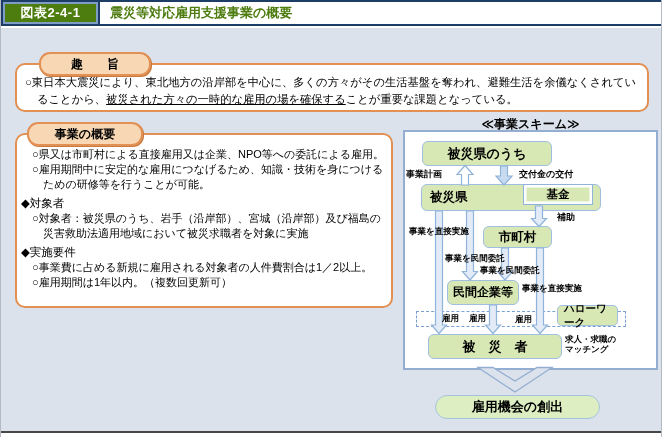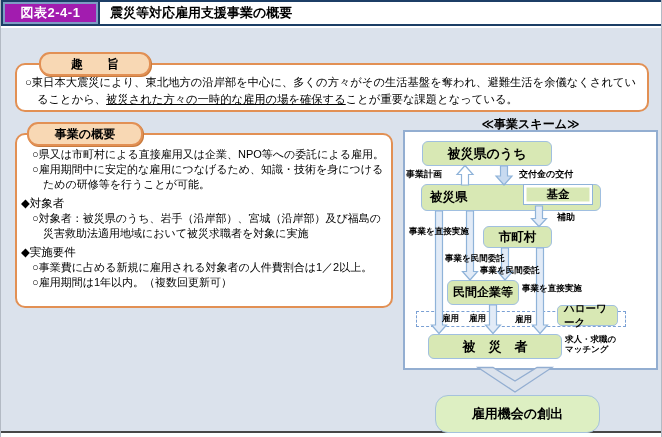--- a/index.html
+++ b/index.html
@@ -12,27 +12,27 @@
   
   .hdr {
     position:absolute; left:0; top:0; width:662px; height:26px;
     background:#ffffff; border:2px solid #1c3e66; display:flex; align-items:stretch;
   }
   .hdr-seg {
     width:97px; background:#7e9cc4; border-right:2px solid #1c3e66;
     display:flex; align-items:center; justify-content:center; padding:2px;
   }
   .hdr-tag {
-    background:#a21caf; color:#ffffff; font-weight:bold; font-size:13px;
+    background:#4d7c0f; color:#ffffff; font-weight:bold; font-size:13px;
     width:100%; height:100%; display:flex; align-items:center; justify-content:center;
     letter-spacing:0.5px;
   }
   .hdr-title {
     flex:1; display:flex; align-items:center; padding-left:10px;
-    font-weight:bold; font-size:13px; color:#000000;
+    font-weight:bold; font-size:13px; color:#4d7c0f;
   }
   
   .content-bg { position:absolute; left:0; top:28px; width:662px; height:403px; background:#dbe2ec; }
   .bottom-line { position:absolute; left:0; top:431px; width:662px; height:2px; background:#474747; }
   
   .sec-box {
     position:absolute; background:#ffffff; border:2px solid #e29054; border-radius:10px;
   }
   .sec-tab {
     position:absolute; background:#f8d8b4; border:2px solid #e29054; border-radius:11px;
@@ -68,21 +68,21 @@
   .n-fund {
     position:absolute; left:522px; top:184px; width:70px; height:21px; z-index:4;
     background:#d8e8b4; border:1px solid #8fb3d9; box-shadow:inset 0 0 0 2.5px #ffffff;
     display:flex; align-items:center; justify-content:center; font-weight:bold; font-size:11.5px;
   }
   .n-muni { left:482px; top:226px; width:69px; height:22px; font-size:12.5px; }
   .n-priv { left:446px; top:280px; width:72px; height:25px; font-size:12px; }
   .n-hellowork { left:556px; top:305px; width:61px; height:21px; font-size:10.5px; border-radius:5px;padding-left:6px; }
   .n-victims { left:427px; top:334px; width:134px; height:25px; font-size:13px; }
   .n-outcome {
-    left:434px; top:395px; width:165px; height:38px; font-size:13px;
+    left:434px; top:395px; width:165px; height:24px; font-size:13px;
     background:#ddefc2; border:1.5px solid #a5c2dc; border-radius:13px;
   }
   .dash-band {
     position:absolute; left:415px; top:311px; width:210px; height:16px;
     border:1.5px dashed #7aa0d4; background:transparent; z-index:3;
   }
   .slabel {
     position:absolute; font-weight:bold; color:#000; z-index:6; white-space:nowrap;
     font-size:8.5px; line-height:9.5px;
   }

